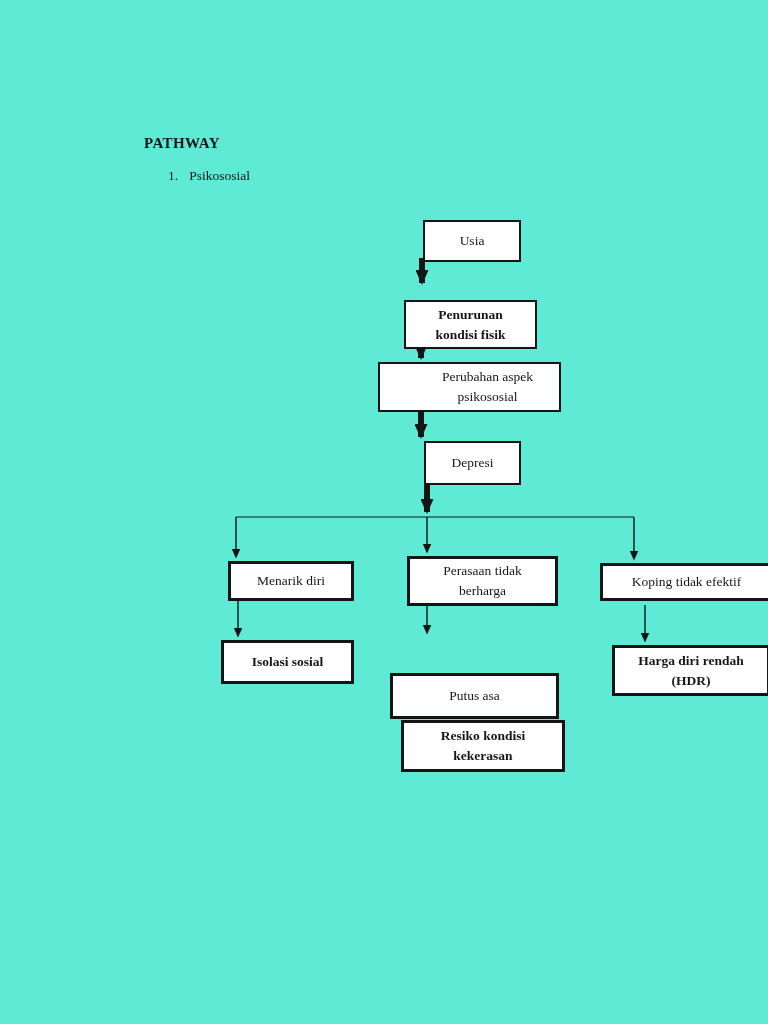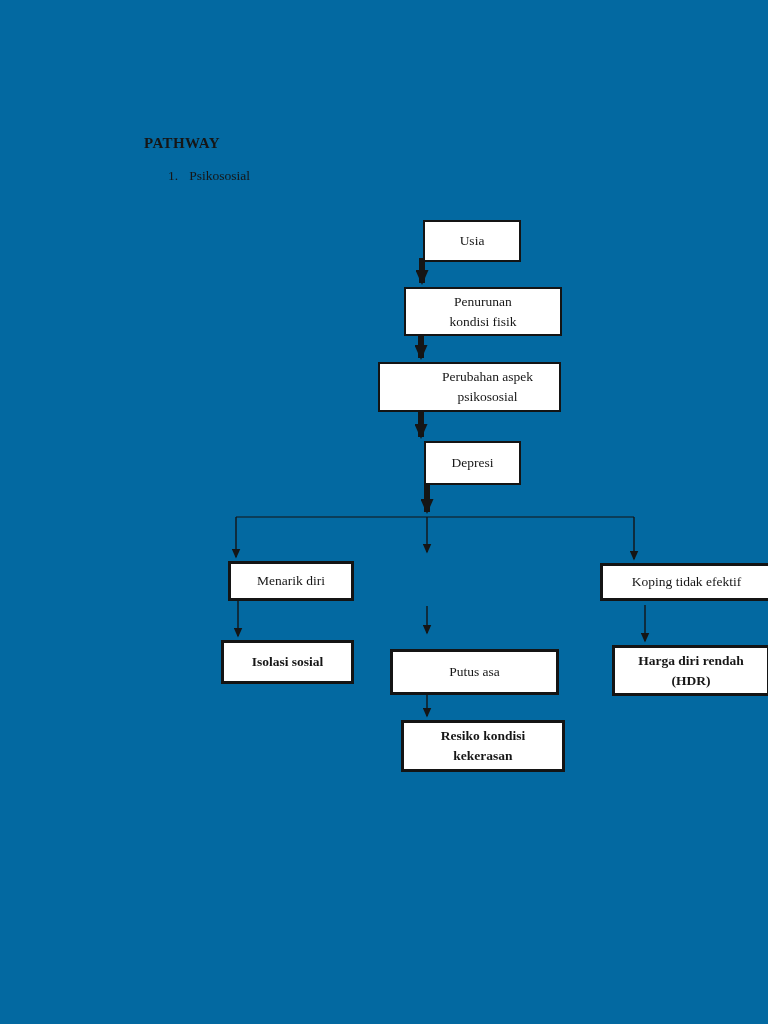--- a/index.html
+++ b/index.html
@@ -4,21 +4,21 @@
 <style>
   html, body {
     margin: 0;
     padding: 0;
     background: #ffffff;
   }
   .page {
     position: relative;
     width: 768px;
     height: 1024px;
-    background: #0369a1;
+    background: #5eead4;
     font-family: "Liberation Serif", "DejaVu Serif", serif;
     color: #161616;
     overflow: hidden;
   }
   .doc-title {
     position: absolute;
     left: 144px;
     top: 135px;
     font-size: 15px;
     font-weight: bold;
@@ -93,36 +93,38 @@
     <line class="thin" x1="634" y1="517" x2="634" y2="559" marker-end="url(#mthin)"></line>
 
     <line class="thin" x1="238" y1="601" x2="238" y2="636" marker-end="url(#mthin)"></line>
     <line class="thin" x1="427" y1="606" x2="427" y2="633" marker-end="url(#mthin)"></line>
     <line class="thin" x1="427" y1="683" x2="427" y2="716" marker-end="url(#mthin)"></line>
     <line class="thin" x1="645" y1="605" x2="645" y2="641" marker-end="url(#mthin)"></line>
   </svg>
 
   <div class="node" style="left:375px; top:220px; width:98px; height:42px;">Usia</div>
 
-  <div class="node" style="left:356px; top:287px; width:158px; height:49px;">Penurunan
+  <div class="node" style="left:356px; top:300px; width:133px; height:49px;font-weight:bold;">Penurunan
 kondisi fisik</div>
 
   <div class="node" style="left:330px; top:362px; width:183px; height:50px;padding-left:36px;">Perubahan aspek
 psikososial</div>
 
   <div class="node" style="left:376px; top:441px; width:97px; height:44px;">Depresi</div>
 
   <div class="node b3" style="left:180px; top:561px; width:126px; height:40px;">Menarik diri</div>
 
+  <div class="node b3" style="left:359px; top:556px; width:151px; height:50px;">Perasaan tidak
+berharga</div>
 
   <div class="node b3" style="left:552px; top:563px; width:173px; height:38px;">Koping tidak efektif</div>
 
   <div class="node b3 bold" style="left:173px; top:640px; width:133px; height:44px;">Isolasi sosial</div>
 
-  <div class="node b3" style="left:342px; top:649px; width:169px; height:46px;">Putus asa</div>
+  <div class="node b3" style="left:342px; top:673px; width:169px; height:46px;">Putus asa</div>
 
   <div class="node b3 bold" style="left:564px; top:645px; width:158px; height:51px;">Harga diri rendah
 (HDR)</div>
 
   <div class="node b3 bold" style="left:353px; top:720px; width:164px; height:52px;">Resiko kondisi
 kekerasan</div>
 
 </div>
 
 </body></html>

